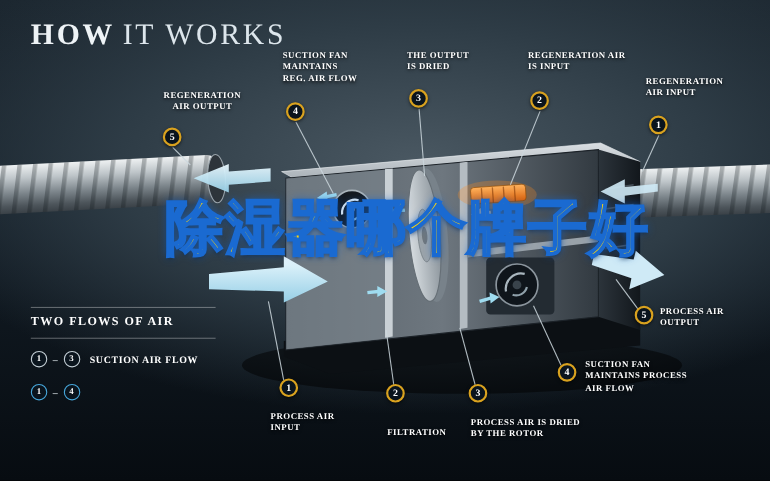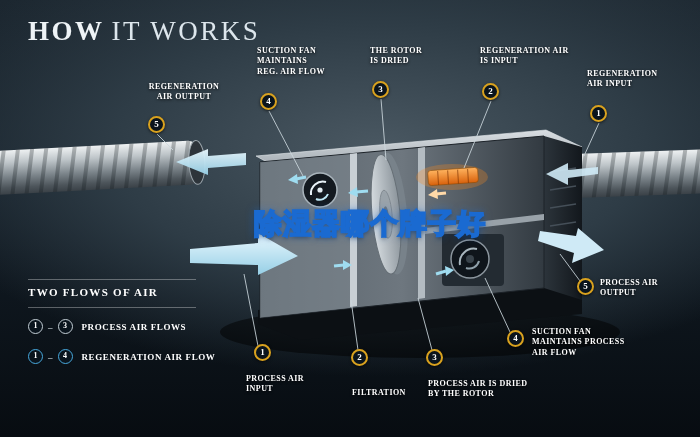--- a/index.html
+++ b/index.html
@@ -31,22 +31,22 @@
   .legend-heading{position:absolute;left:0;top:7px;color:#fff;font-size:11px;font-weight:700;letter-spacing:1.3px;}
   .legend-row{position:absolute;left:0;display:flex;align-items:center;gap:5px;}
   .legend-circle{
     width:15px;height:15px;border-radius:50%;box-sizing:border-box;background:#0a141d;
     border:1.5px solid #c3ced5;color:#fff;font-size:8px;font-weight:700;line-height:12px;text-align:center;
   }
   .lr-regen .legend-circle{border-color:#47a8dc;}
   .legend-dash{color:#cfd8dd;font-size:9px;font-weight:700;}
   .legend-label{color:#fff;font-size:9px;font-weight:700;letter-spacing:.6px;margin-left:4px;}
   .watermark{
-    position:absolute;left:350px;top:224px;transform:translate(-50%,-50%);
-    font-size:28px;font-weight:700;color:#ffd60a;white-space:nowrap;letter-spacing:1px;z-index:5;
+    position:absolute;left:350px;top:208px;transform:translate(-50%,-50%);
+    font-size:54px;font-weight:700;color:#ffd60a;white-space:nowrap;letter-spacing:1px;z-index:5;
     -webkit-text-stroke:2px #1a6ad1;
     text-shadow:0 0 8px rgba(26,106,209,.8),0 2px 4px rgba(0,0,0,.5);
     padding-left:40px;
   }
 </style>
 </head>
 <body>
 
 <div class="stage">
 
@@ -201,21 +201,21 @@
   <div class="callout-num" style="left:148px;top:116px">5</div>
   <div class="callout-text tc" style="left:146px;top:82px;width:76px">REGENERATION
 AIR OUTPUT</div>
 
   <div class="callout-num" style="left:260px;top:93px">4</div>
   <div class="callout-text" style="left:257px;top:46px">SUCTION FAN
 MAINTAINS
 REG. AIR FLOW</div>
 
   <div class="callout-num" style="left:372px;top:81px">3</div>
-  <div class="callout-text" style="left:370px;top:46px">THE ROTOR
+  <div class="callout-text" style="left:370px;top:46px">THE OUTPUT
 IS DRIED</div>
 
   <div class="callout-num" style="left:482px;top:83px">2</div>
   <div class="callout-text" style="left:480px;top:46px">REGENERATION AIR
 IS INPUT</div>
 
   <div class="callout-num" style="left:590px;top:105px">1</div>
   <div class="callout-text" style="left:587px;top:69px">REGENERATION
 AIR INPUT</div>
 
@@ -240,23 +240,22 @@
 INPUT</div>
 
   <div class="legend">
     <div class="legend-rule" style="top:0"></div>
     <div class="legend-heading">TWO FLOWS OF AIR</div>
     <div class="legend-rule" style="top:28px"></div>
     <div class="legend-row lr-process" style="top:40px">
       <span class="legend-circle">1</span>
       <span class="legend-dash">–</span>
       <span class="legend-circle">3</span>
-      <span class="legend-label">PROCESS AIR FLOWS</span>
+      <span class="legend-label">SUCTION AIR FLOW</span>
     </div>
     <div class="legend-row lr-regen" style="top:70px">
       <span class="legend-circle">1</span>
       <span class="legend-dash">–</span>
       <span class="legend-circle">4</span>
-      <span class="legend-label">REGENERATION AIR FLOW</span>
     </div>
   </div>
 
 </div>
 
 </body></html>

